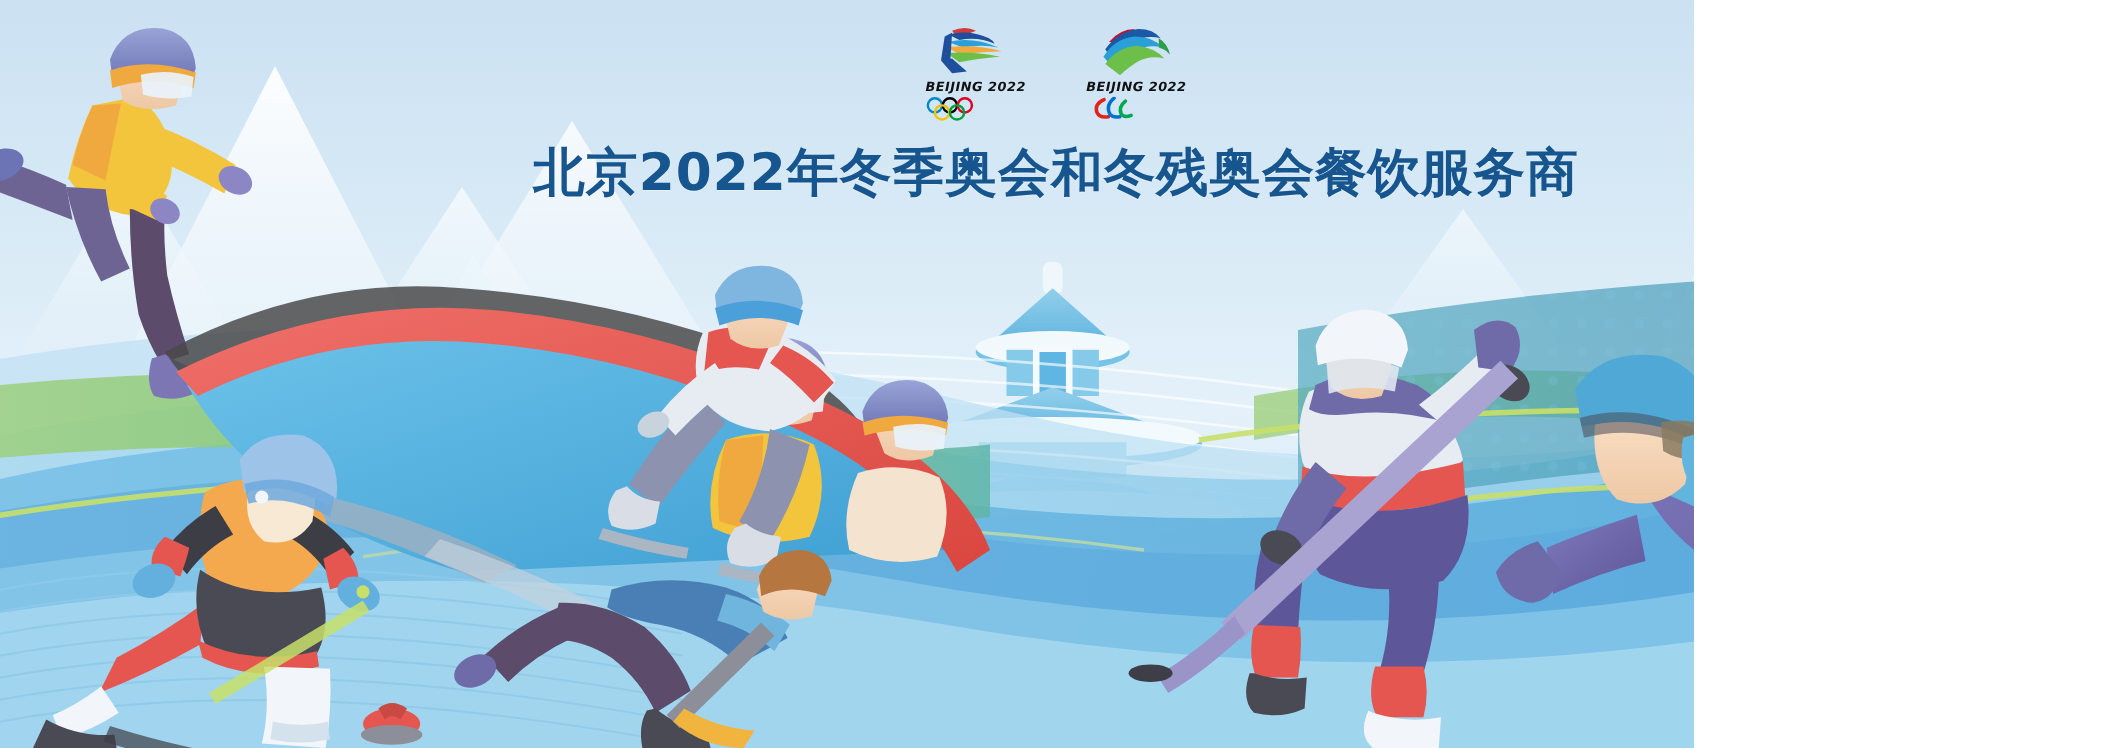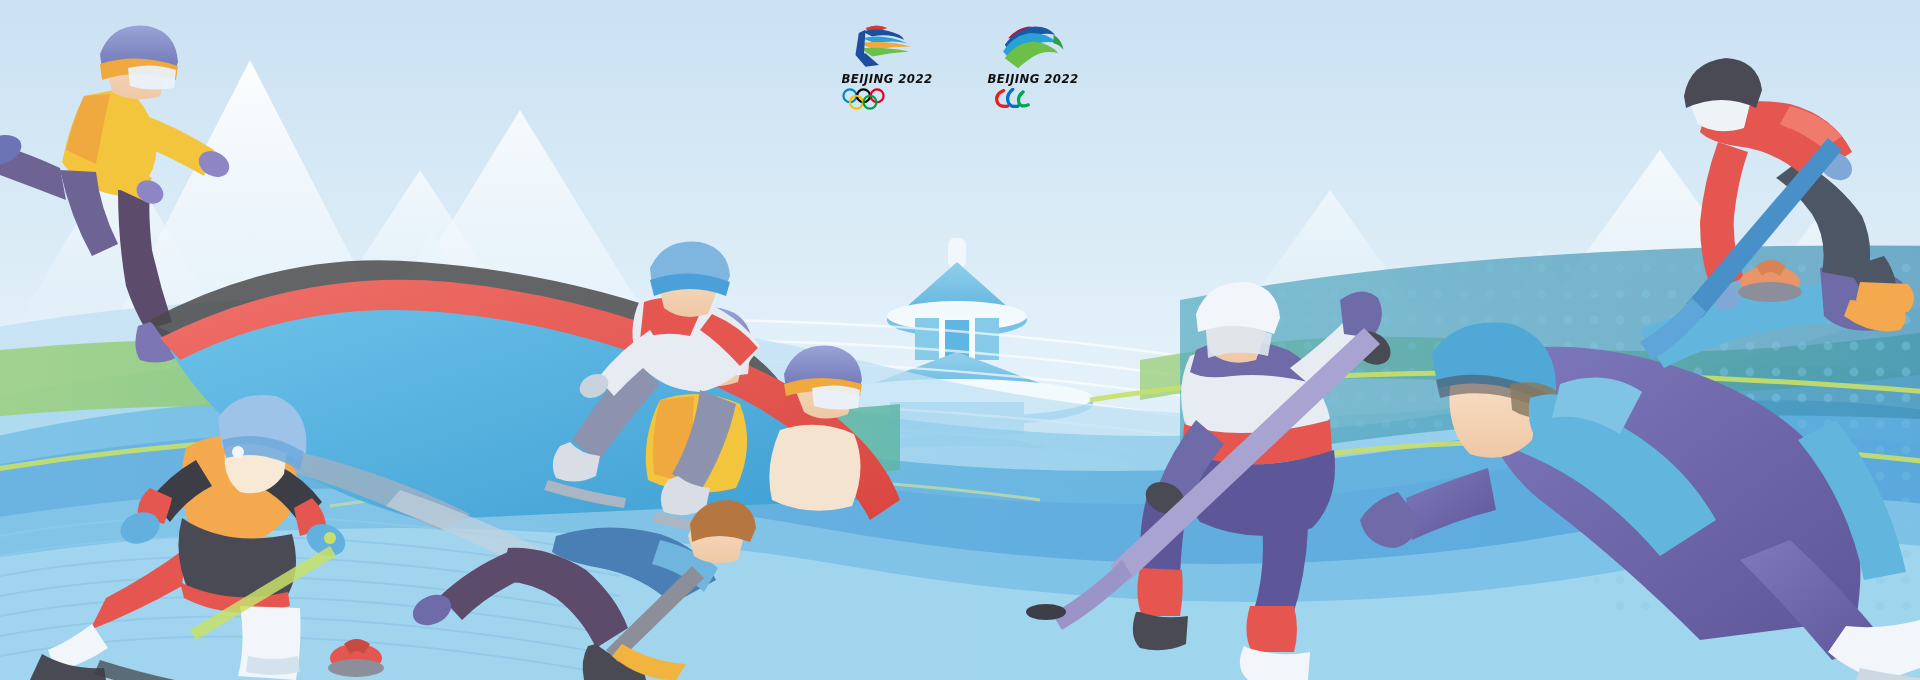--- a/index.html
+++ b/index.html
@@ -1,20 +1,20 @@
 <!DOCTYPE html>
 <html><head>
 <meta charset="utf-8">
 <title>Beijing 2022 Banner</title>
 <style>
   html,body{margin:0;padding:0;background:#ffffff;}
   body{font-family:"Liberation Sans","DejaVu Sans",sans-serif;}
   #banner{
     position:relative;
-    width:1920px;height:680px;
+    width:1540px;height:680px;
     overflow:hidden;
     background:linear-gradient(180deg,#cfe3f3 0%,#d9eaf6 35%,#e2f0f9 60%,#cfe7f6 100%);
   }
   .layer{position:absolute;left:0;top:0;width:1920px;height:680px;}
   svg{display:block;}
 
   
   #title-block{
     position:absolute;left:0;top:18px;width:1920px;
     text-align:center;z-index:40;pointer-events:none;
@@ -478,15 +478,16 @@
         <svg class="logo-rings" viewBox="0 0 100 34">
           <g fill="none" stroke-width="5" stroke-linecap="round">
             <path d="M32 4 Q18 10 22 22 Q26 30 38 28" stroke="#e2231a"></path>
             <path d="M46 2 Q34 12 40 24 Q44 30 54 28" stroke="#0071ce"></path>
             <path d="M62 6 Q52 14 56 24 Q60 30 70 26" stroke="#00a651"></path>
           </g>
         </svg>
       </div>
     </div>
 
+    <div id="main-title">北京2022年冬季奥会和冬残奥会餐饮服务商</div>
   </div>
 
 </div>
 
 </body></html>

